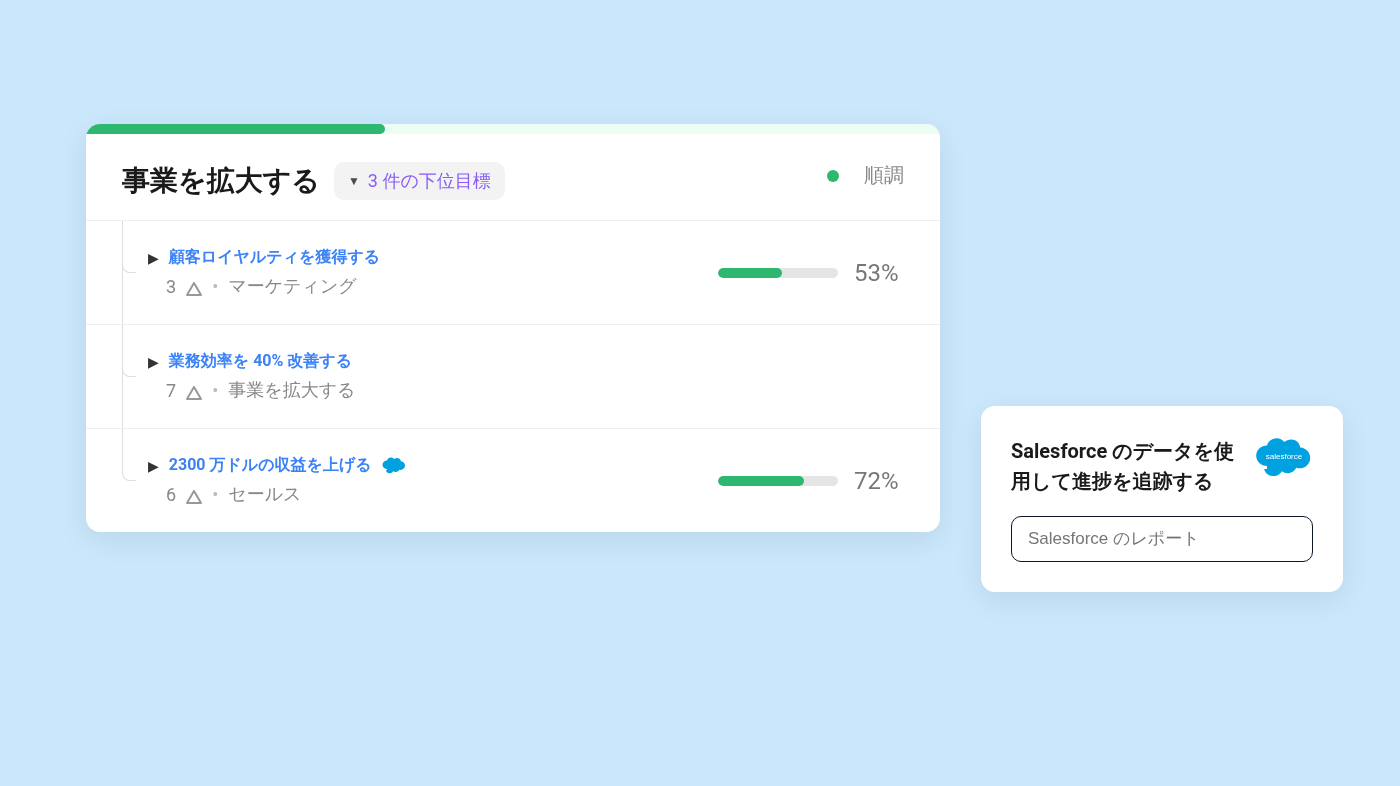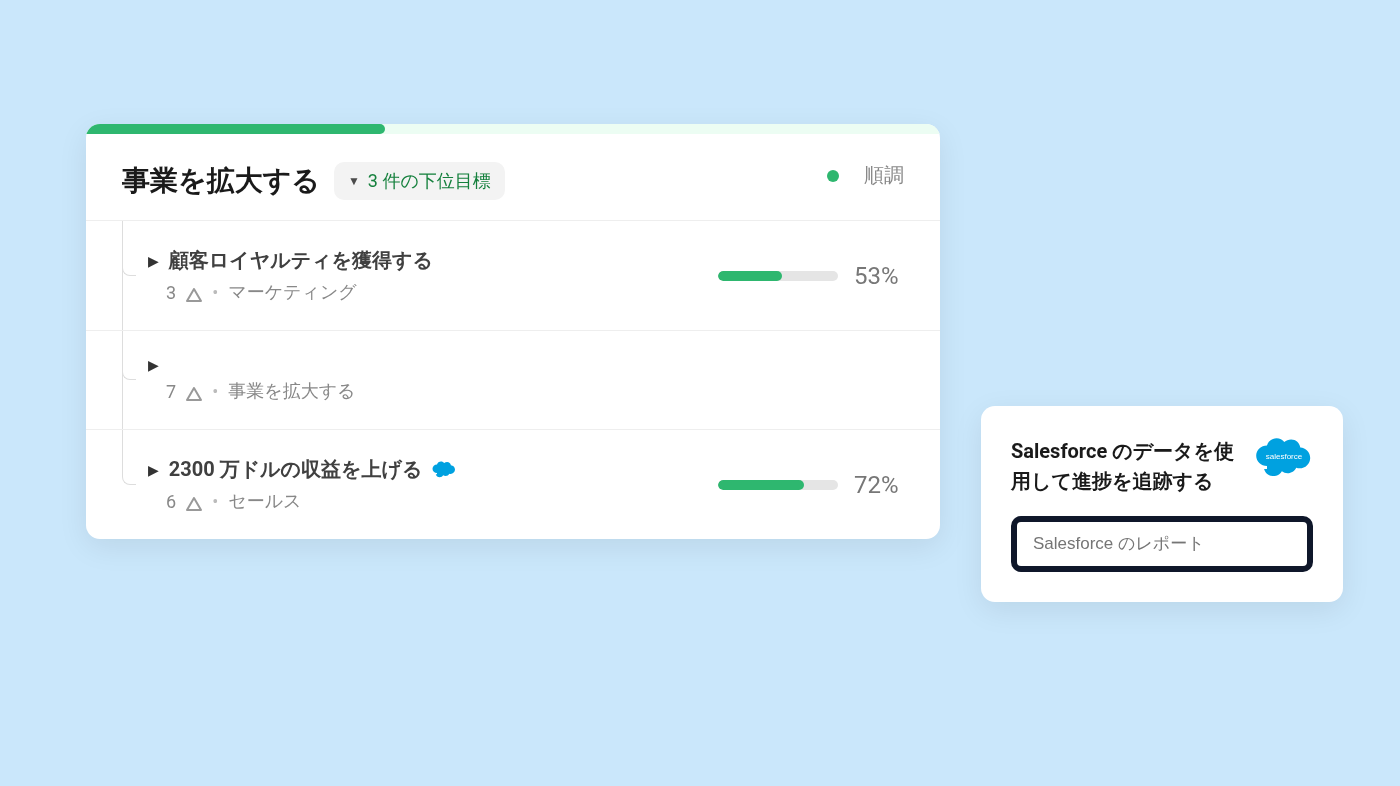--- a/index.html
+++ b/index.html
@@ -56,21 +56,21 @@
   padding: 6px 14px;
   border-radius: 10px;
   width: fit-content;
   cursor: pointer;
 }
 .sub-goals-chip .caret {
   color: #4b4b4b;
   font-size: 12px;
 }
 .sub-goals-chip .label {
-  color: #15803d;
+  color: #8b5cf6;
   font-size: 18px;
 }
 .status {
   display: flex;
   align-items: center;
   gap: 25px;
 }
 .status-dot {
   width: 12px;
   height: 12px;
@@ -101,21 +101,21 @@
   position: absolute;
   left: 36px;
   top: 0;
   bottom: 0;
   width: 1px;
   background: #ddd;
 }
 .goal-info { flex: 1; display: flex; flex-direction: column; gap: 6px; margin-left: 16px; }
 .goal-title-row { display: flex; align-items: center; gap: 10px; }
 .goal-caret { color: #333; font-size: 14px; cursor: pointer; }
-.goal-title { font-size: 20px; font-weight: 700; color: #404040; }
+.goal-title { font-size: 16px; font-weight: 700; color: #3b82f6; }
 .goal-meta { display: flex; align-items: center; gap: 10px; color: #888; font-size: 18px; margin-left: 18px; }
 .triangle-outline {
   width: 16px;
   height: 14px;
   display: inline-block;
 }
 .dot-sep { color: #bbb; }
 .progress-wrap { display: flex; align-items: center; gap: 16px; }
 .progress-bar {
   width: 120px;
@@ -137,21 +137,21 @@
   box-shadow: 0 8px 30px rgba(0,0,0,0.08);
   padding: 30px;
   margin-left: 12px;
 }
 .side-header { display: flex; justify-content: space-between; align-items: flex-start; gap: 12px; margin-bottom: 20px;}
 .side-title { font-size: 20px; font-weight: 700; color: #1a1a1a; line-height: 1.5; }
 .side-inputs { display: flex; flex-direction: column; gap: 12px; }
 .side-input {
   width: 100%;
   padding: 12px 16px;
-  border: 6px solid #0f172a;
+  border: 1px solid #0f172a;
   border-radius: 10px;
   font-size: 17px;
   color: #888;
   background: #fff;
 }
 .sf-cloud {
   flex-shrink: 0;
 }
 </style>
 </head>
@@ -204,20 +204,21 @@
         <span class="progress-pct">53%</span>
       </div>
     </div>
 
     <div class="goal">
       <div class="tree-line-full"></div>
       <div class="tree-line"></div>
       <div class="goal-info">
         <div class="goal-title-row">
           <span class="goal-caret">▶</span>
+          <span class="goal-title">業務効率を 40% 改善する</span>
         </div>
         <div class="goal-meta">
           <span>7</span>
           <span class="triangle-outline">
             <svg width="16" height="14" viewBox="0 0 16 14">
                 <path d="M8 1 L15 13 L1 13 Z" fill="none" stroke="#999" stroke-width="2" stroke-linejoin="round"></path>
               </svg>
           </span>
           <span class="dot-sep">•</span>
           <span>事業を拡大する</span>

